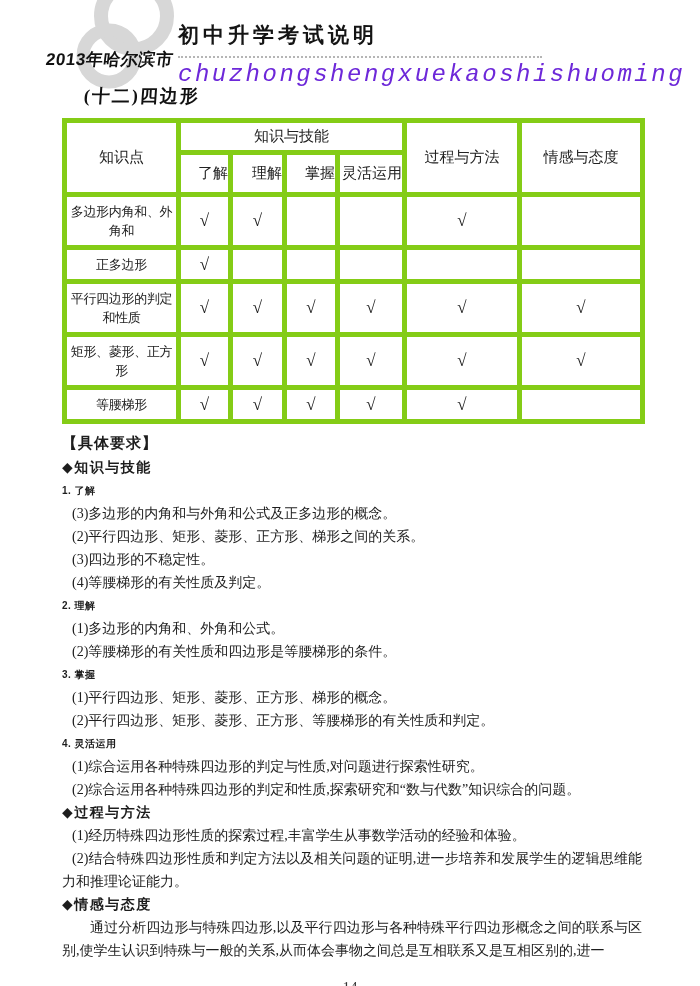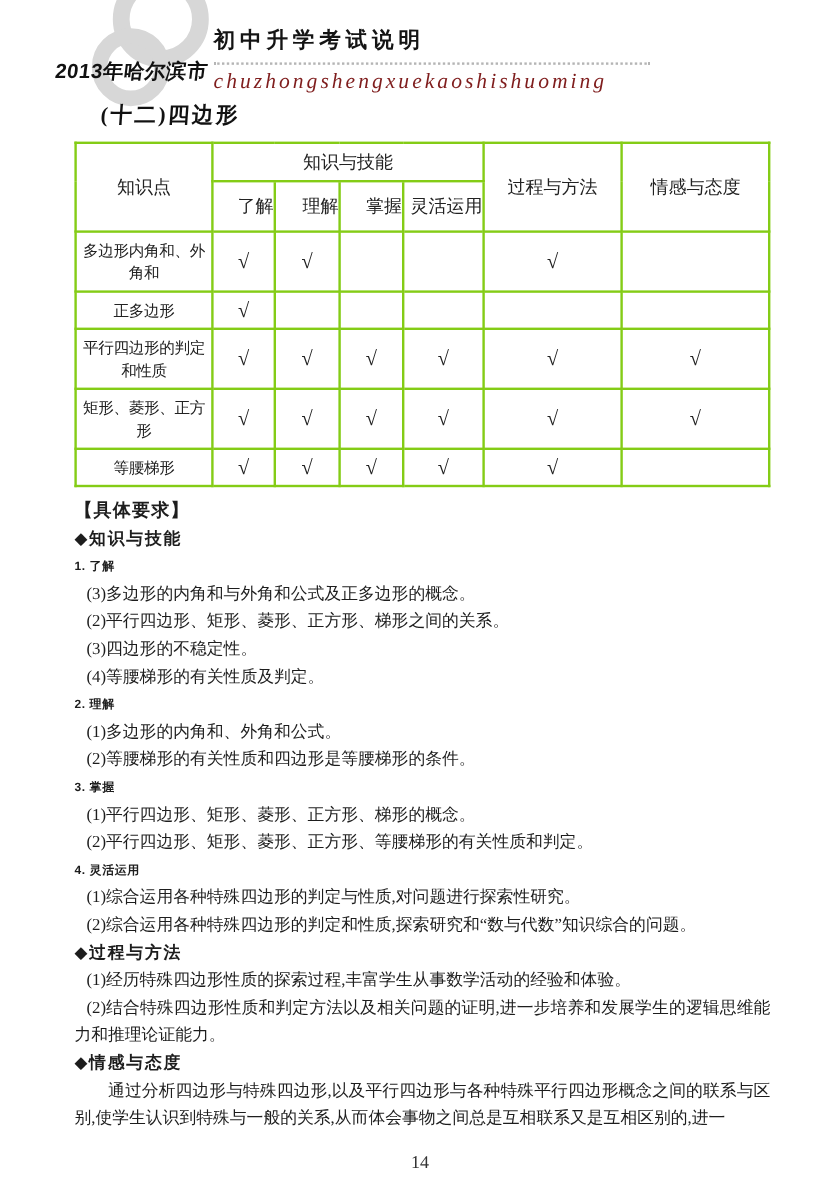--- a/index.html
+++ b/index.html
@@ -14,39 +14,39 @@
   .logo { position:absolute; left:64px; top:-14px; z-index:1; }
   .brand {
     position:absolute; left:46px; top:48px; z-index:2;
     font-family:"Liberation Sans","DejaVu Sans",sans-serif;
     font-weight:bold; font-size:17px; letter-spacing:0.5px;
     transform:skewX(-7deg); color:#111;
   }
   .title-block { position:absolute; left:178px; top:21px; width:364px; z-index:2; }
   .main-title {
     font-family:"Liberation Sans","DejaVu Sans",sans-serif;
-    font-weight:bold; font-size:18px; letter-spacing:4px; color:#141414;
+    font-weight:bold; font-size:21px; letter-spacing:4px; color:#141414;
     padding-bottom:7px; border-bottom:2px dotted #b5b5b5;
   }
   .pinyin {
-    font-style:italic; color:#7f1d1d; font-size:18px; letter-spacing:2.5px;
-    padding-top:3px; font-family:Liberation Serif, serif;
+    font-style:italic; color:#6d28d9; font-size:24px; letter-spacing:2.5px;
+    padding-top:3px; font-family:Liberation Mono, monospace;
   }
   .section-title {
     position:absolute; left:84px; top:84px; z-index:2;
     font-size:18px; font-weight:bold; letter-spacing:2px;
     transform:skewX(-4deg); color:#111;
   }
   
   .spec-table {
     margin:0 0 0 62px; width:578px; border-collapse:collapse; table-layout:fixed;
     border:2px solid #2a2a2a;
   }
   .spec-table th, .spec-table td {
-    border:2px solid #84cc16; font-weight:normal;
+    border:5px solid #84cc16; font-weight:normal;
     text-align:center; vertical-align:middle; color:#222;margin-left:12px;
   }
   .spec-table th { font-size:15px; }
   .h1 th { height:32px; }
   .h2 th { height:42px;text-align:right; }
   .t-label { font-size:13px; line-height:19px; padding:5px 1px; letter-spacing:-0.3px; }
   .t-check { font-size:17px; height:31px; }
   
   .requirements {
     margin:9px 58px 0 62px; font-size:14px; line-height:23px;

